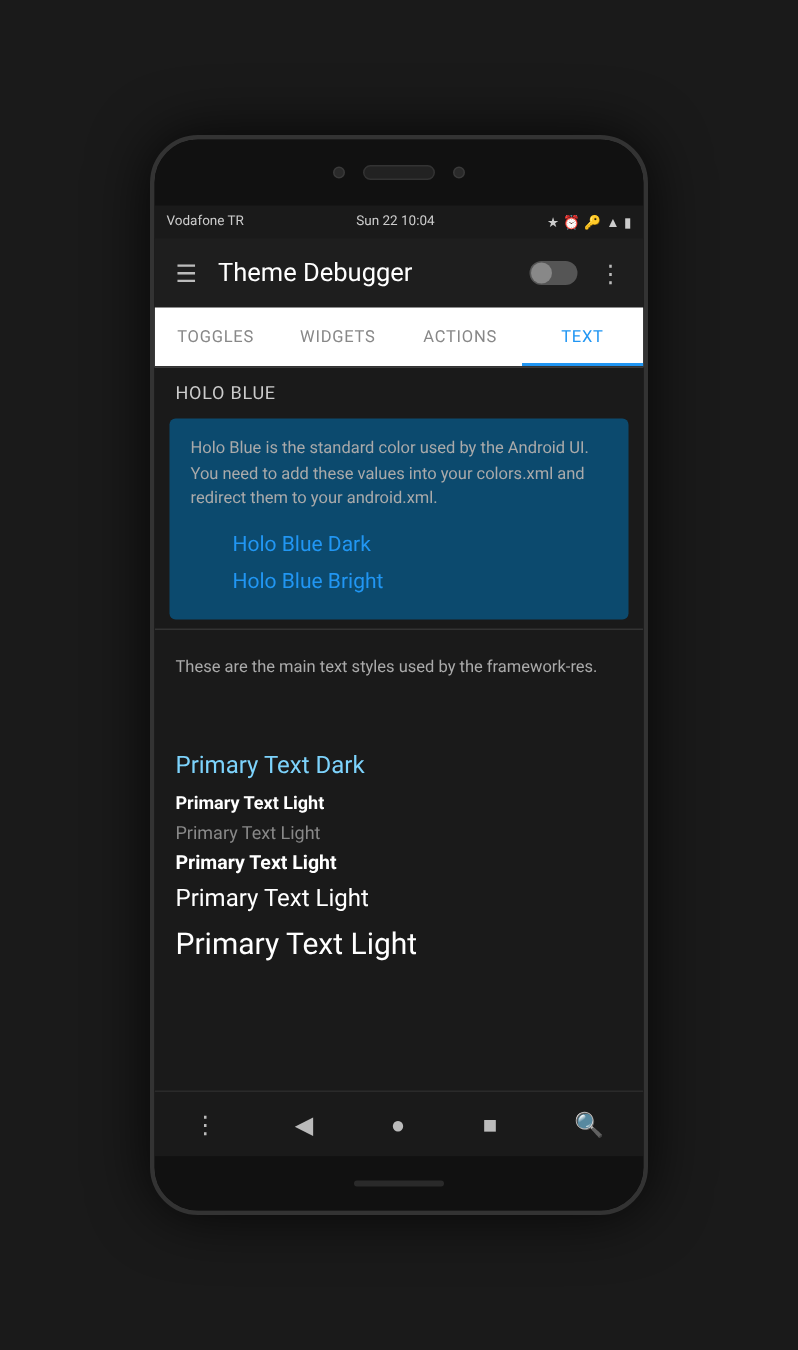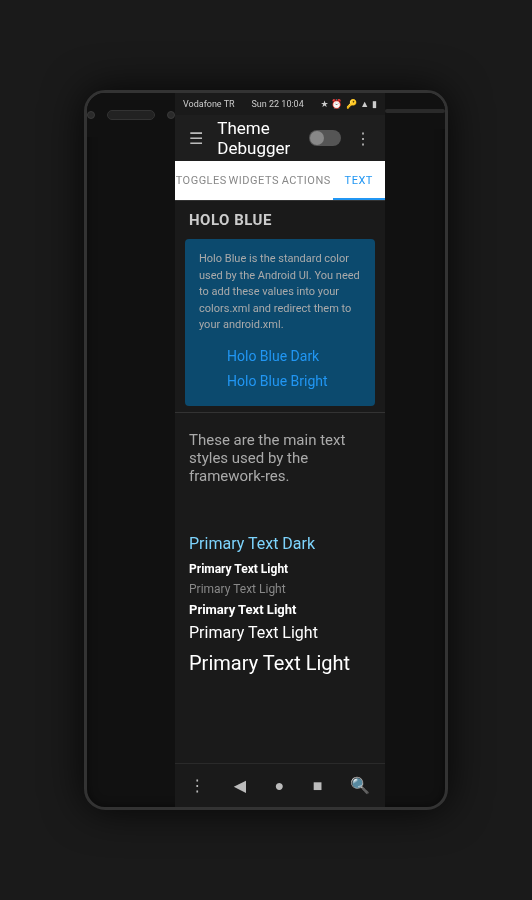--- a/index.html
+++ b/index.html
@@ -6,29 +6,30 @@
     body {
       background: #1a1a1a;
       display: flex;
       justify-content: center;
       align-items: center;
       min-height: 100vh;
       font-family: 'Roboto', Arial, sans-serif;
     }
 
     .phone-outer {
-      width: 364px;
+      width: 332px;
       height: 720px;
       background: #111;
-      border-radius: 21px;
+      border-radius: 32px;
       border: 3px solid #333;
       box-shadow: 0 0 40px rgba(0,0,0,0.8), inset 0 0 10px rgba(0,0,0,0.5);
       position: relative;
       overflow: hidden;
       display: flex;
+      flex-direction: column;
     }
 
     .phone-top-bezel {
       background: #111;
       height: 44px;
       display: flex;
       align-items: center;
       justify-content: center;
       gap: 12px;
       flex-shrink: 0;
@@ -181,22 +182,22 @@
       overflow-y: auto;
       background: #1a1a1a;
       scrollbar-width: none;
     }
 
     .content-area::-webkit-scrollbar { display: none; }
 
     
     .section-header {
       padding: 10px 14px 6px;
-      font-size: 15px;
-      font-weight: 700;
+      font-size: 12px;
+      font-weight: 400;
       color: #ccc;
       letter-spacing: 0.5px;
     }
 
     
     .info-box {
       margin: 4px 10px;
       background: #0c4a6e;
       border-radius: 4px;
       padding: 12px 14px;
@@ -226,21 +227,21 @@
       background: #333;
       margin: 6px 0;
     }
 
     
     .primary-text-section {
       padding: 4px 0;
     }
 
     .primary-info-text {
-      font-size: 15px;
+      font-size: 11px;
       color: #aaa;
       padding: 8px 14px 4px;
     }
 
     .text-item-dark {
       padding: 6px 14px;
       font-size: 16px;
       color: #7dd3fc;
       font-weight: 400;
       margin-top: 39px;

